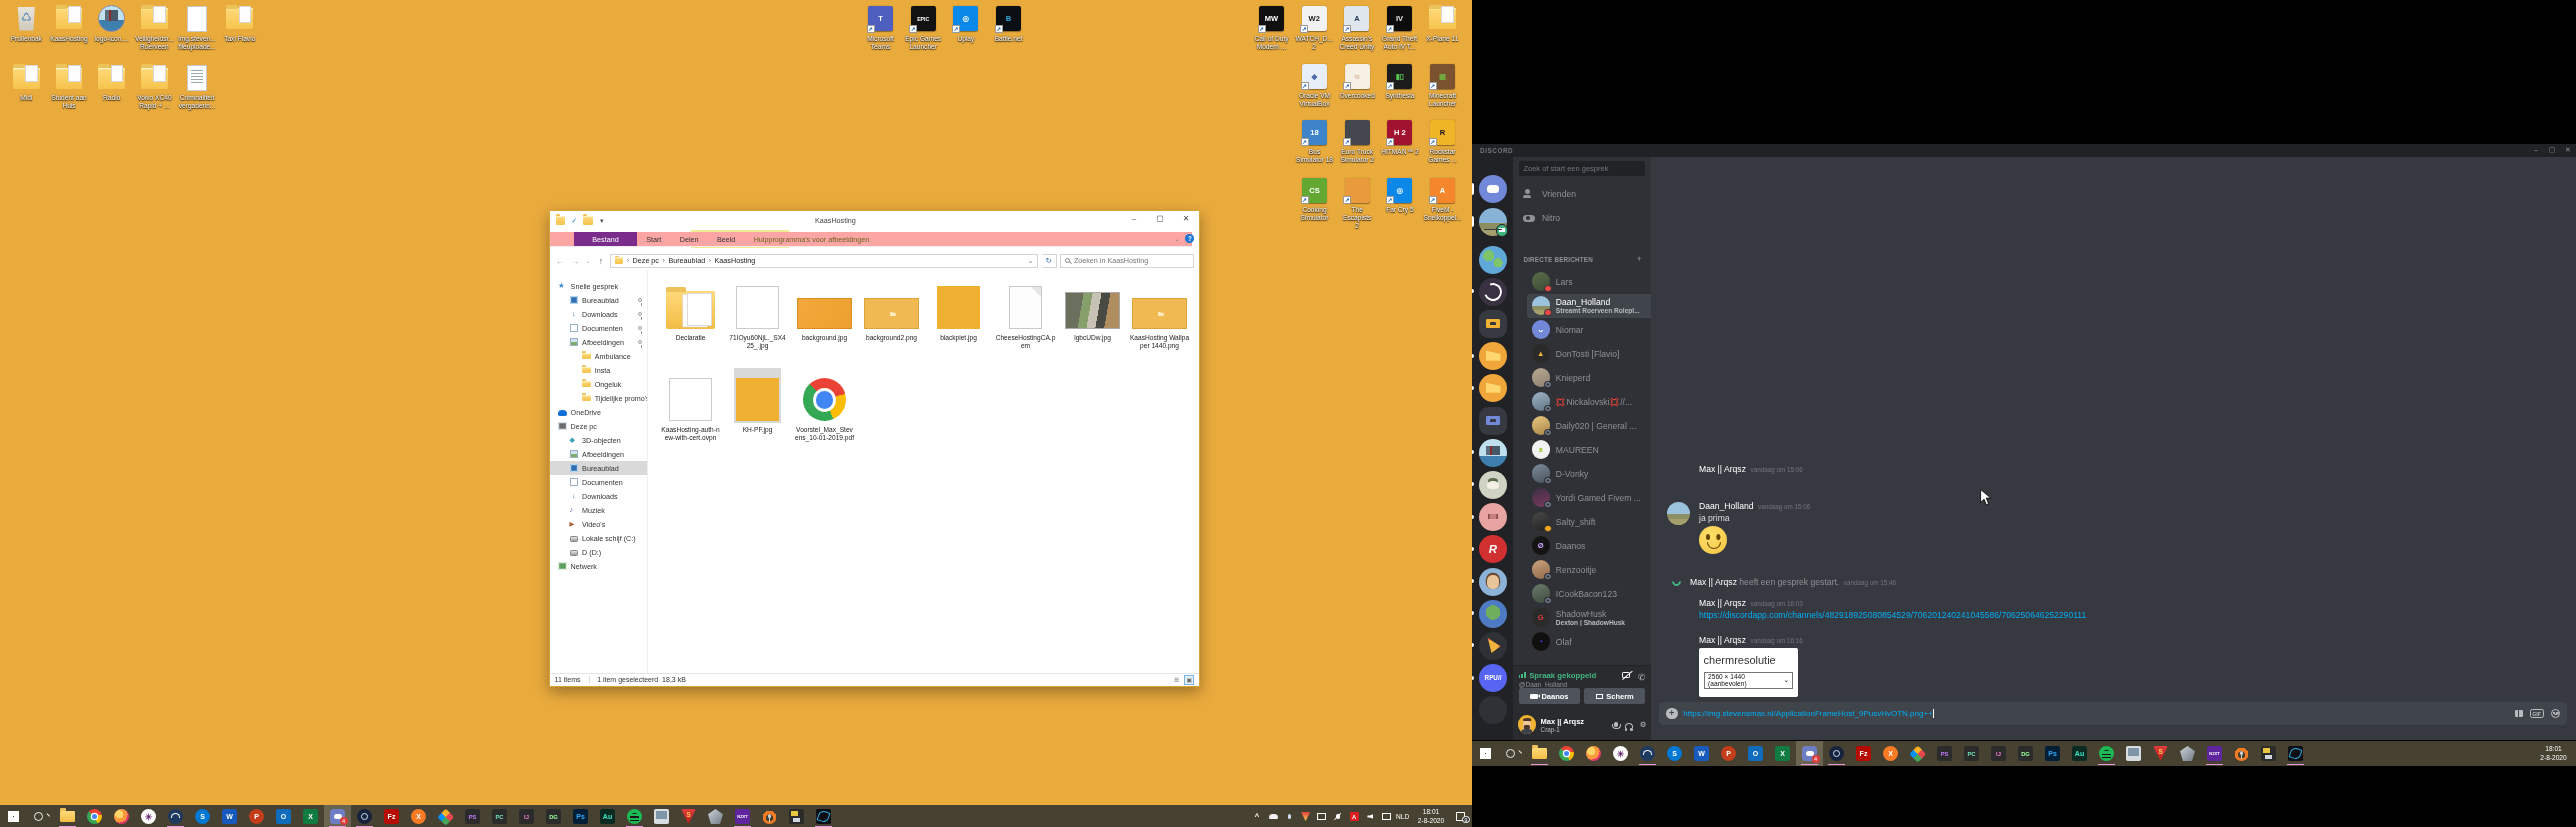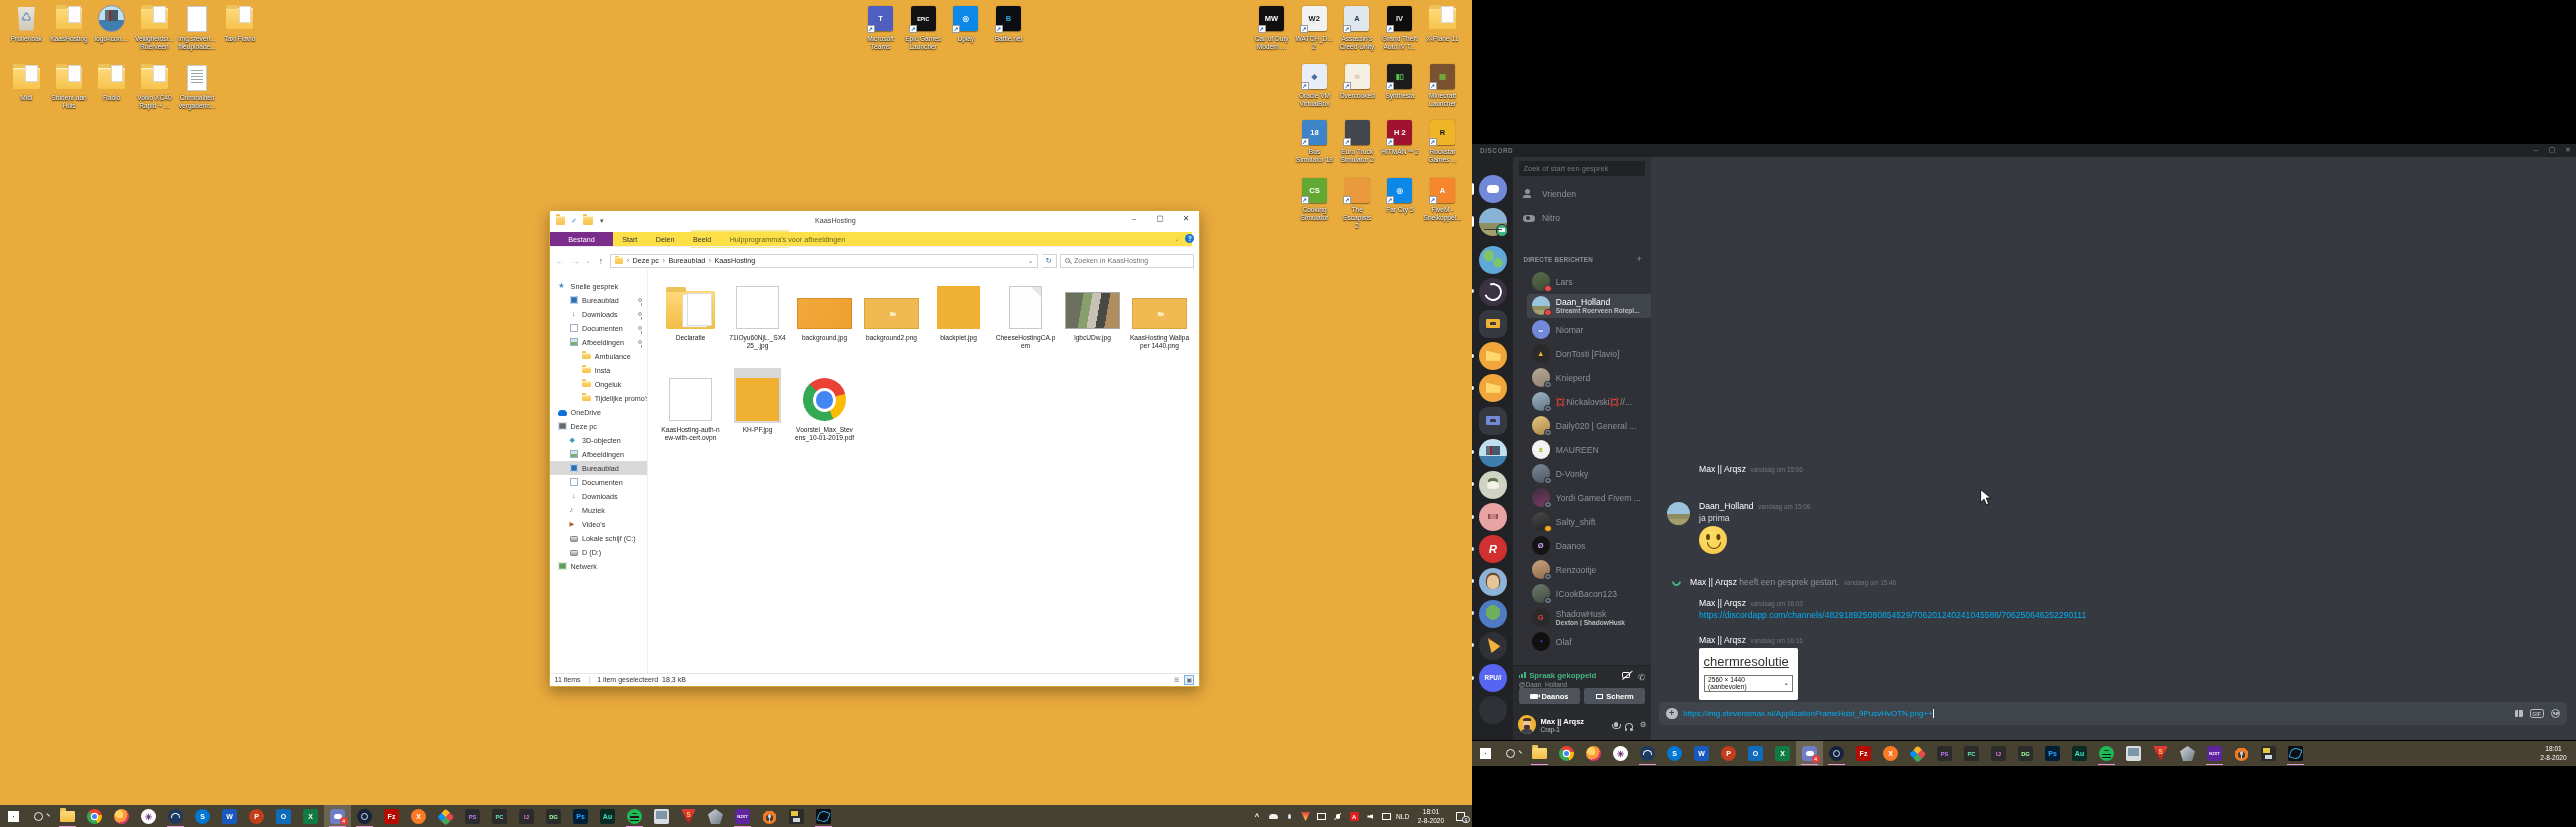--- a/index.html
+++ b/index.html
@@ -41,22 +41,22 @@
   #explorer { position:absolute; left:549px; top:210px; width:651px; height:477px; background:#fff;
     border:0.6px solid #d9a437; box-shadow:0 4.6px 14px rgba(0,0,0,.35); font-size:7.5px; color:#222; }
   #ex-title { position:absolute; left:0; top:0; right:0; height:21px; background:#fff; }
   .qat { position:absolute; left:5.8px; top:4.6px; display:flex; gap:4.6px; align-items:center; }
   .qat .q { width:9.2px; height:9.2px; font-size:7px; line-height:9.2px; text-align:center; color:#555; }
   .manage-tab { position:absolute; left:141px; top:19px; width:98px; height:18.4px; background:#f3ea92;
     color:#4a4a22; text-align:center; line-height:18.4px; font-size:10px; }
   .ex-caption { position:absolute; left:265px; top:5.2px; font-size:7.2px; color:#444; }
   .winbtns { position:absolute; right:0; top:0; display:flex; }
   .winbtns div { width:26px; height:17px; text-align:center; line-height:16px; color:#444; font-size:8px; }
-  #ex-tabs { position:absolute; left:0; top:21px; right:7px; height:15px; background:#fde047; border-bottom:0.6px solid #eee;
-    display:flex; font-size:7.2px; }
+  #ex-tabs { position:absolute; left:0; top:21px; right:7px; height:15px; background:#fca5a5; border-bottom:0.6px solid #eee;
+    display:flex; font-size:7.2px;padding-left:24px; }
   #ex-tabs .tab { padding:2.9px 9.2px; color:#333; }
   #ex-tabs .tab.file { background:#7b2d8b; color:#fff; }
   #ex-tabs .tab.tools { color:#6a641f; }
   .ribbon-right { position:absolute; right:4.6px; top:23px; display:flex; gap:5.8px; align-items:center; }
   .help-q { width:9.2px; height:9.2px; border-radius:50%; background:#1a74d4; color:#fff; font-size:6.3px; font-weight:bold;
     text-align:center; line-height:9.2px; }
   #ex-addr { position:absolute; left:0; top:39px; right:0; height:21px; background:#fff; display:flex; align-items:center; padding:0 4.6px; gap:3.5px; }
   .nav-arr { color:#9bb7d4; font-size:8.6px; width:11.5px; text-align:center; }
   .nav-arr.up { color:#5a5a5a; }
   .addr-field { flex:0 0 428px; height:14px; border:0.6px solid #d4d4d4; display:flex; align-items:center; padding:0 3.5px; gap:3.5px; font-size:7.2px; }
@@ -289,21 +289,21 @@
   .msg-body { margin-left:32px; }
   .msg-head { font-size:8.6px; color:#fff; font-weight:500; }
   .msg-time { font-size:6.3px; color:#72767d; margin-left:4.6px; font-weight:normal; }
   .msg-text { font-size:8.6px; color:#dcddde; margin-top:2.3px; }
   .msg-link { font-size:8.6px; color:#00aff4; margin-top:2.3px; }
   .callrow { display:flex; align-items:center; gap:8px; color:#8e9297; font-size:8.6px; }
   .g-phone { width:10.4px; height:10.4px; position:relative; flex:none; margin-left:4.6px; }
   .g-phone::before { content:""; position:absolute; inset:0.6px; border:2px solid #43b581; border-top-color:transparent; border-right-color:transparent; border-radius:50%; transform:rotate(-45deg); }
   .call-author { color:#fff; font-weight:500; }
   .attach { width:99px; background:#fff; border-radius:1.7px; padding:5.8px 4.6px 8px; color:#222; }
-  .attach-line { font-size:13px; color:#333;text-decoration:underline; }
+  .attach-line { font-size:11px; color:#333; }
   .attach-select { margin-top:5.8px; height:17px; border:0.6px solid #767676; display:flex; align-items:center; justify-content:space-between;
     font-size:6.6px; padding:0 3.5px; color:#111; }
   .emoji-lg { width:28px; height:28px; border-radius:50%; background:radial-gradient(circle at 38% 35%, #ffdf6b, #f5c542); position:relative; margin-top:3.5px; }
   .emoji-lg::before { content:""; position:absolute; left:7px; top:8px; width:3.5px; height:5.2px; border-radius:50%; background:#664500; box-shadow:10.4px 0 0 #664500; }
   .emoji-lg::after { content:""; position:absolute; left:8px; bottom:5.8px; width:11.5px; height:5.8px; border:1.4px solid #664500; border-top:none; border-radius:0 0 11.5px 11.5px; }
 
   #chat-input { position:absolute; left:8px; right:9.2px; bottom:15px; height:23px; background:#40444b; border-radius:4.6px;
     display:flex; align-items:center; padding:0 7px; gap:5.8px; }
   .g-plus { width:11.5px; height:11.5px; border-radius:50%; background:#b9bbbe; color:#40444b; font-weight:bold; text-align:center; line-height:11.5px; flex:none; }
   .input-text { font-size:8px; color:#00aff4; white-space:nowrap; overflow:hidden; }

